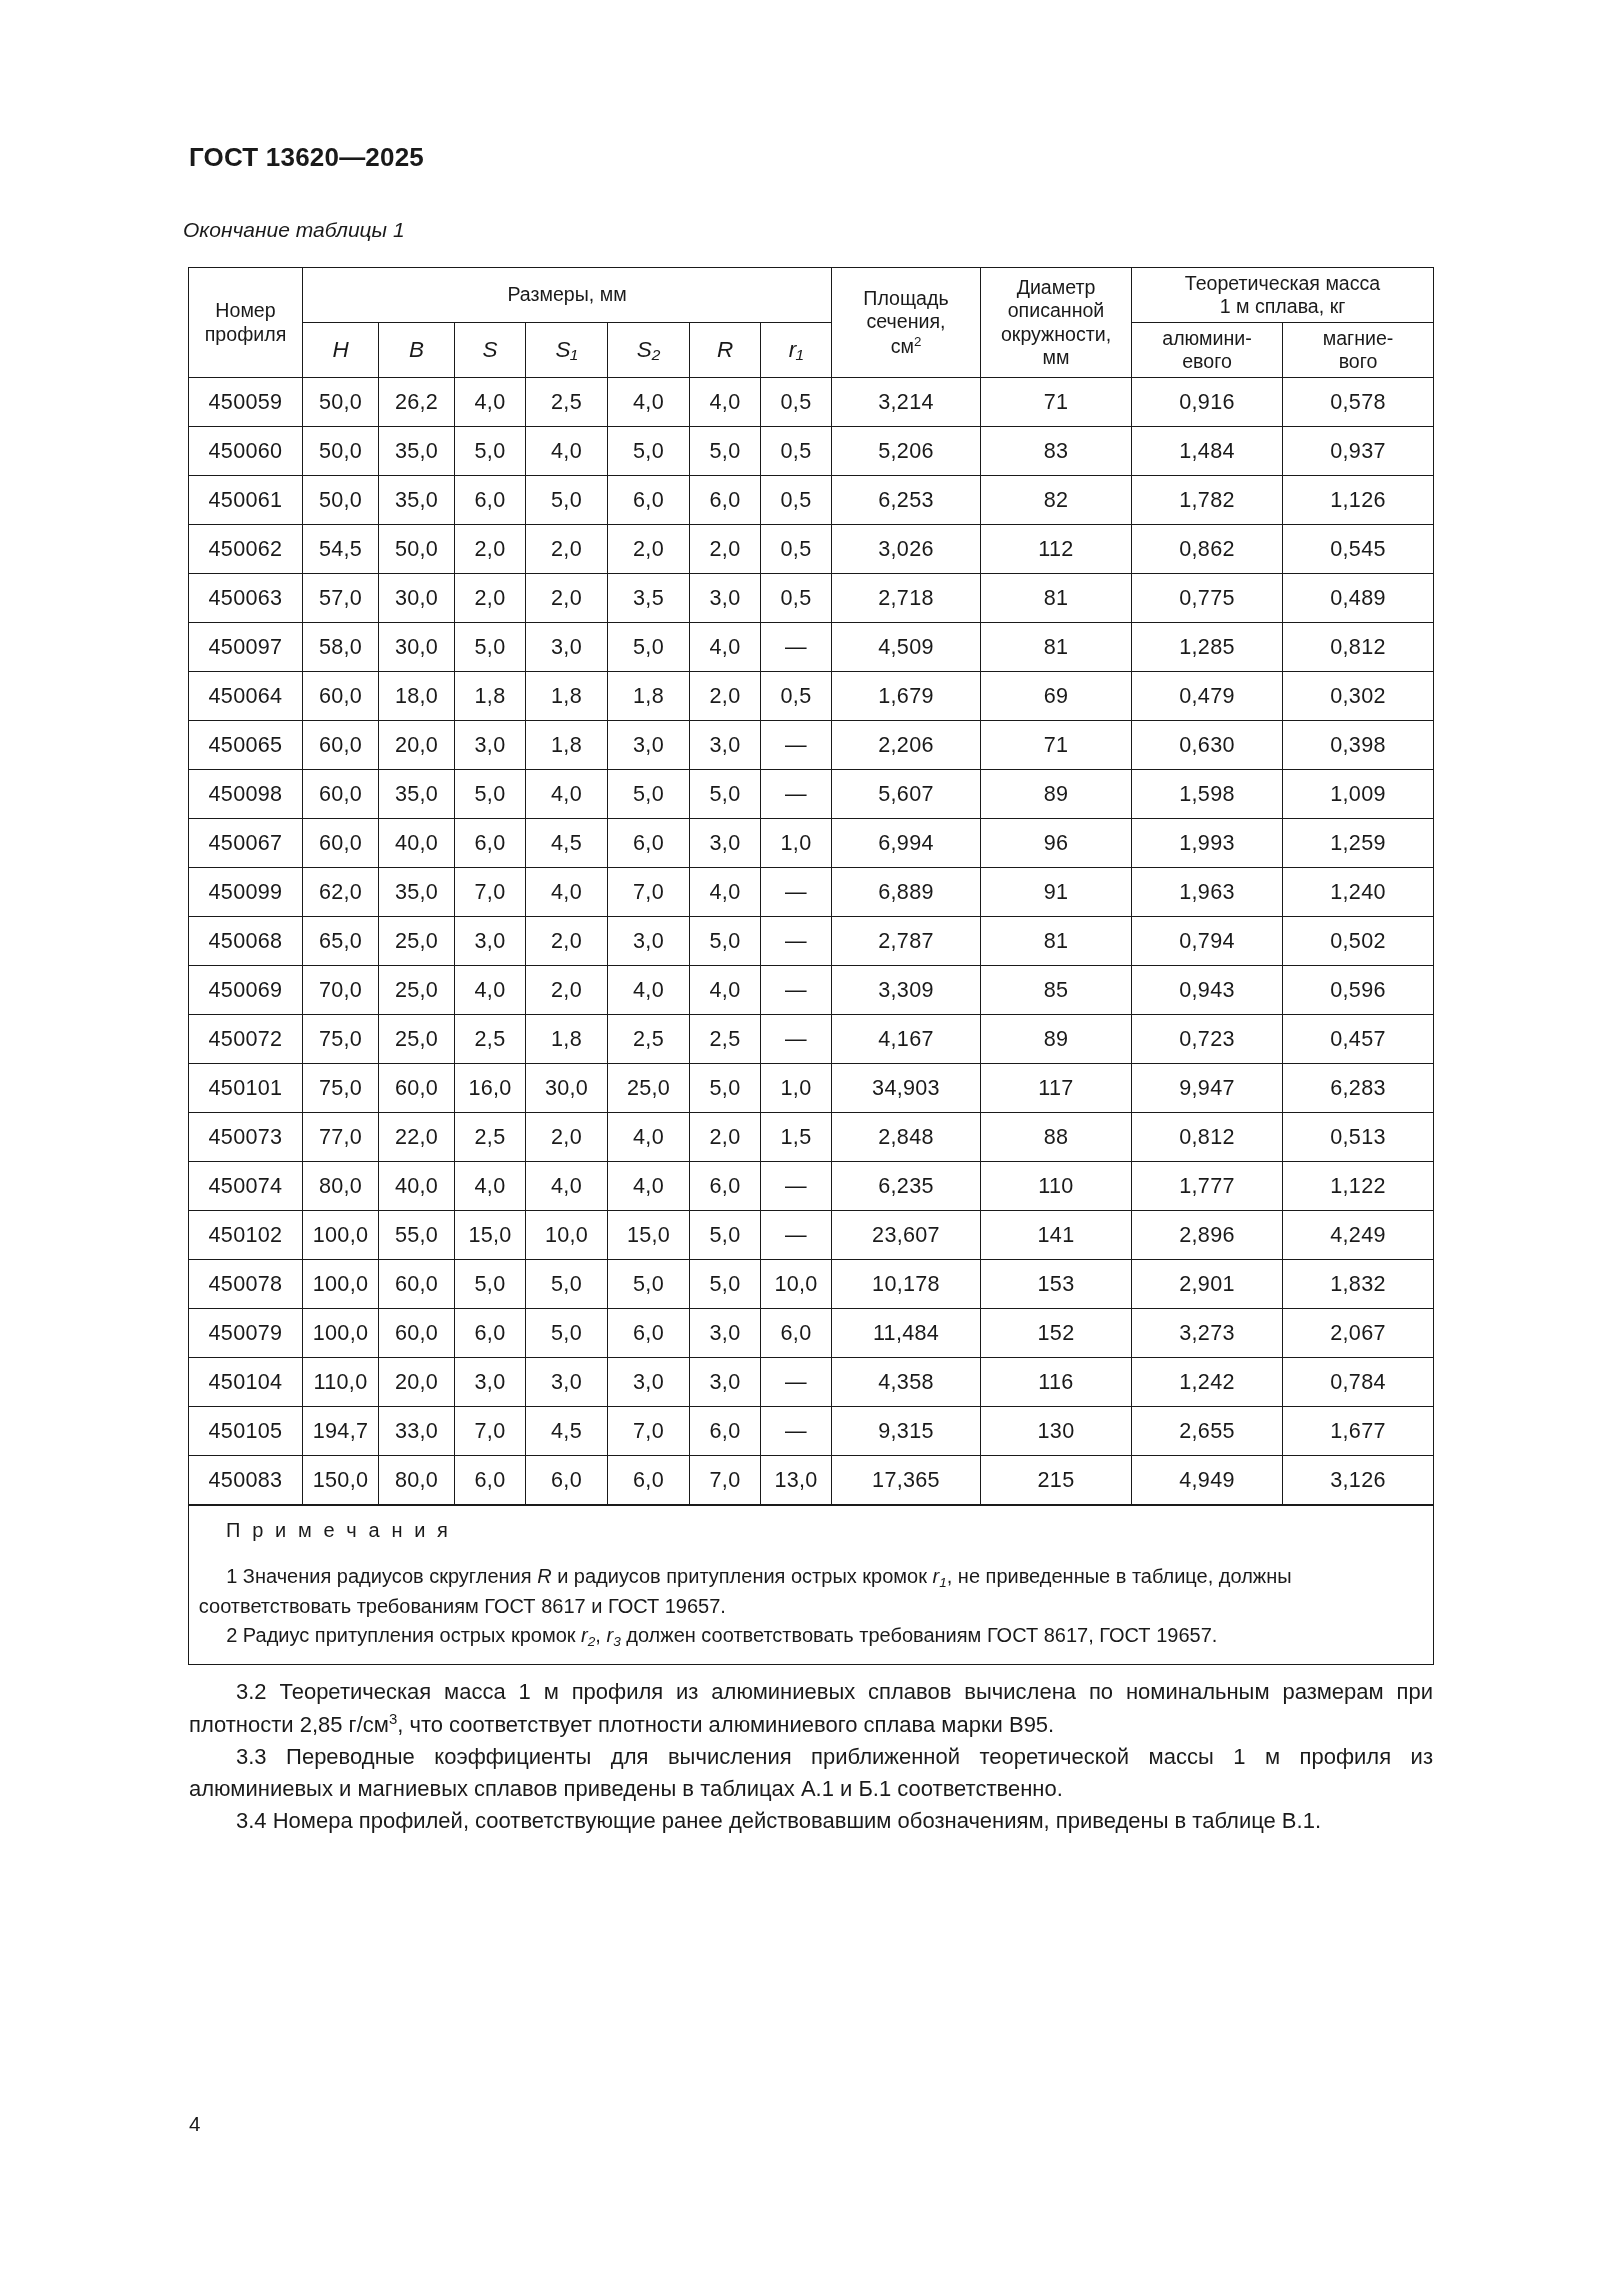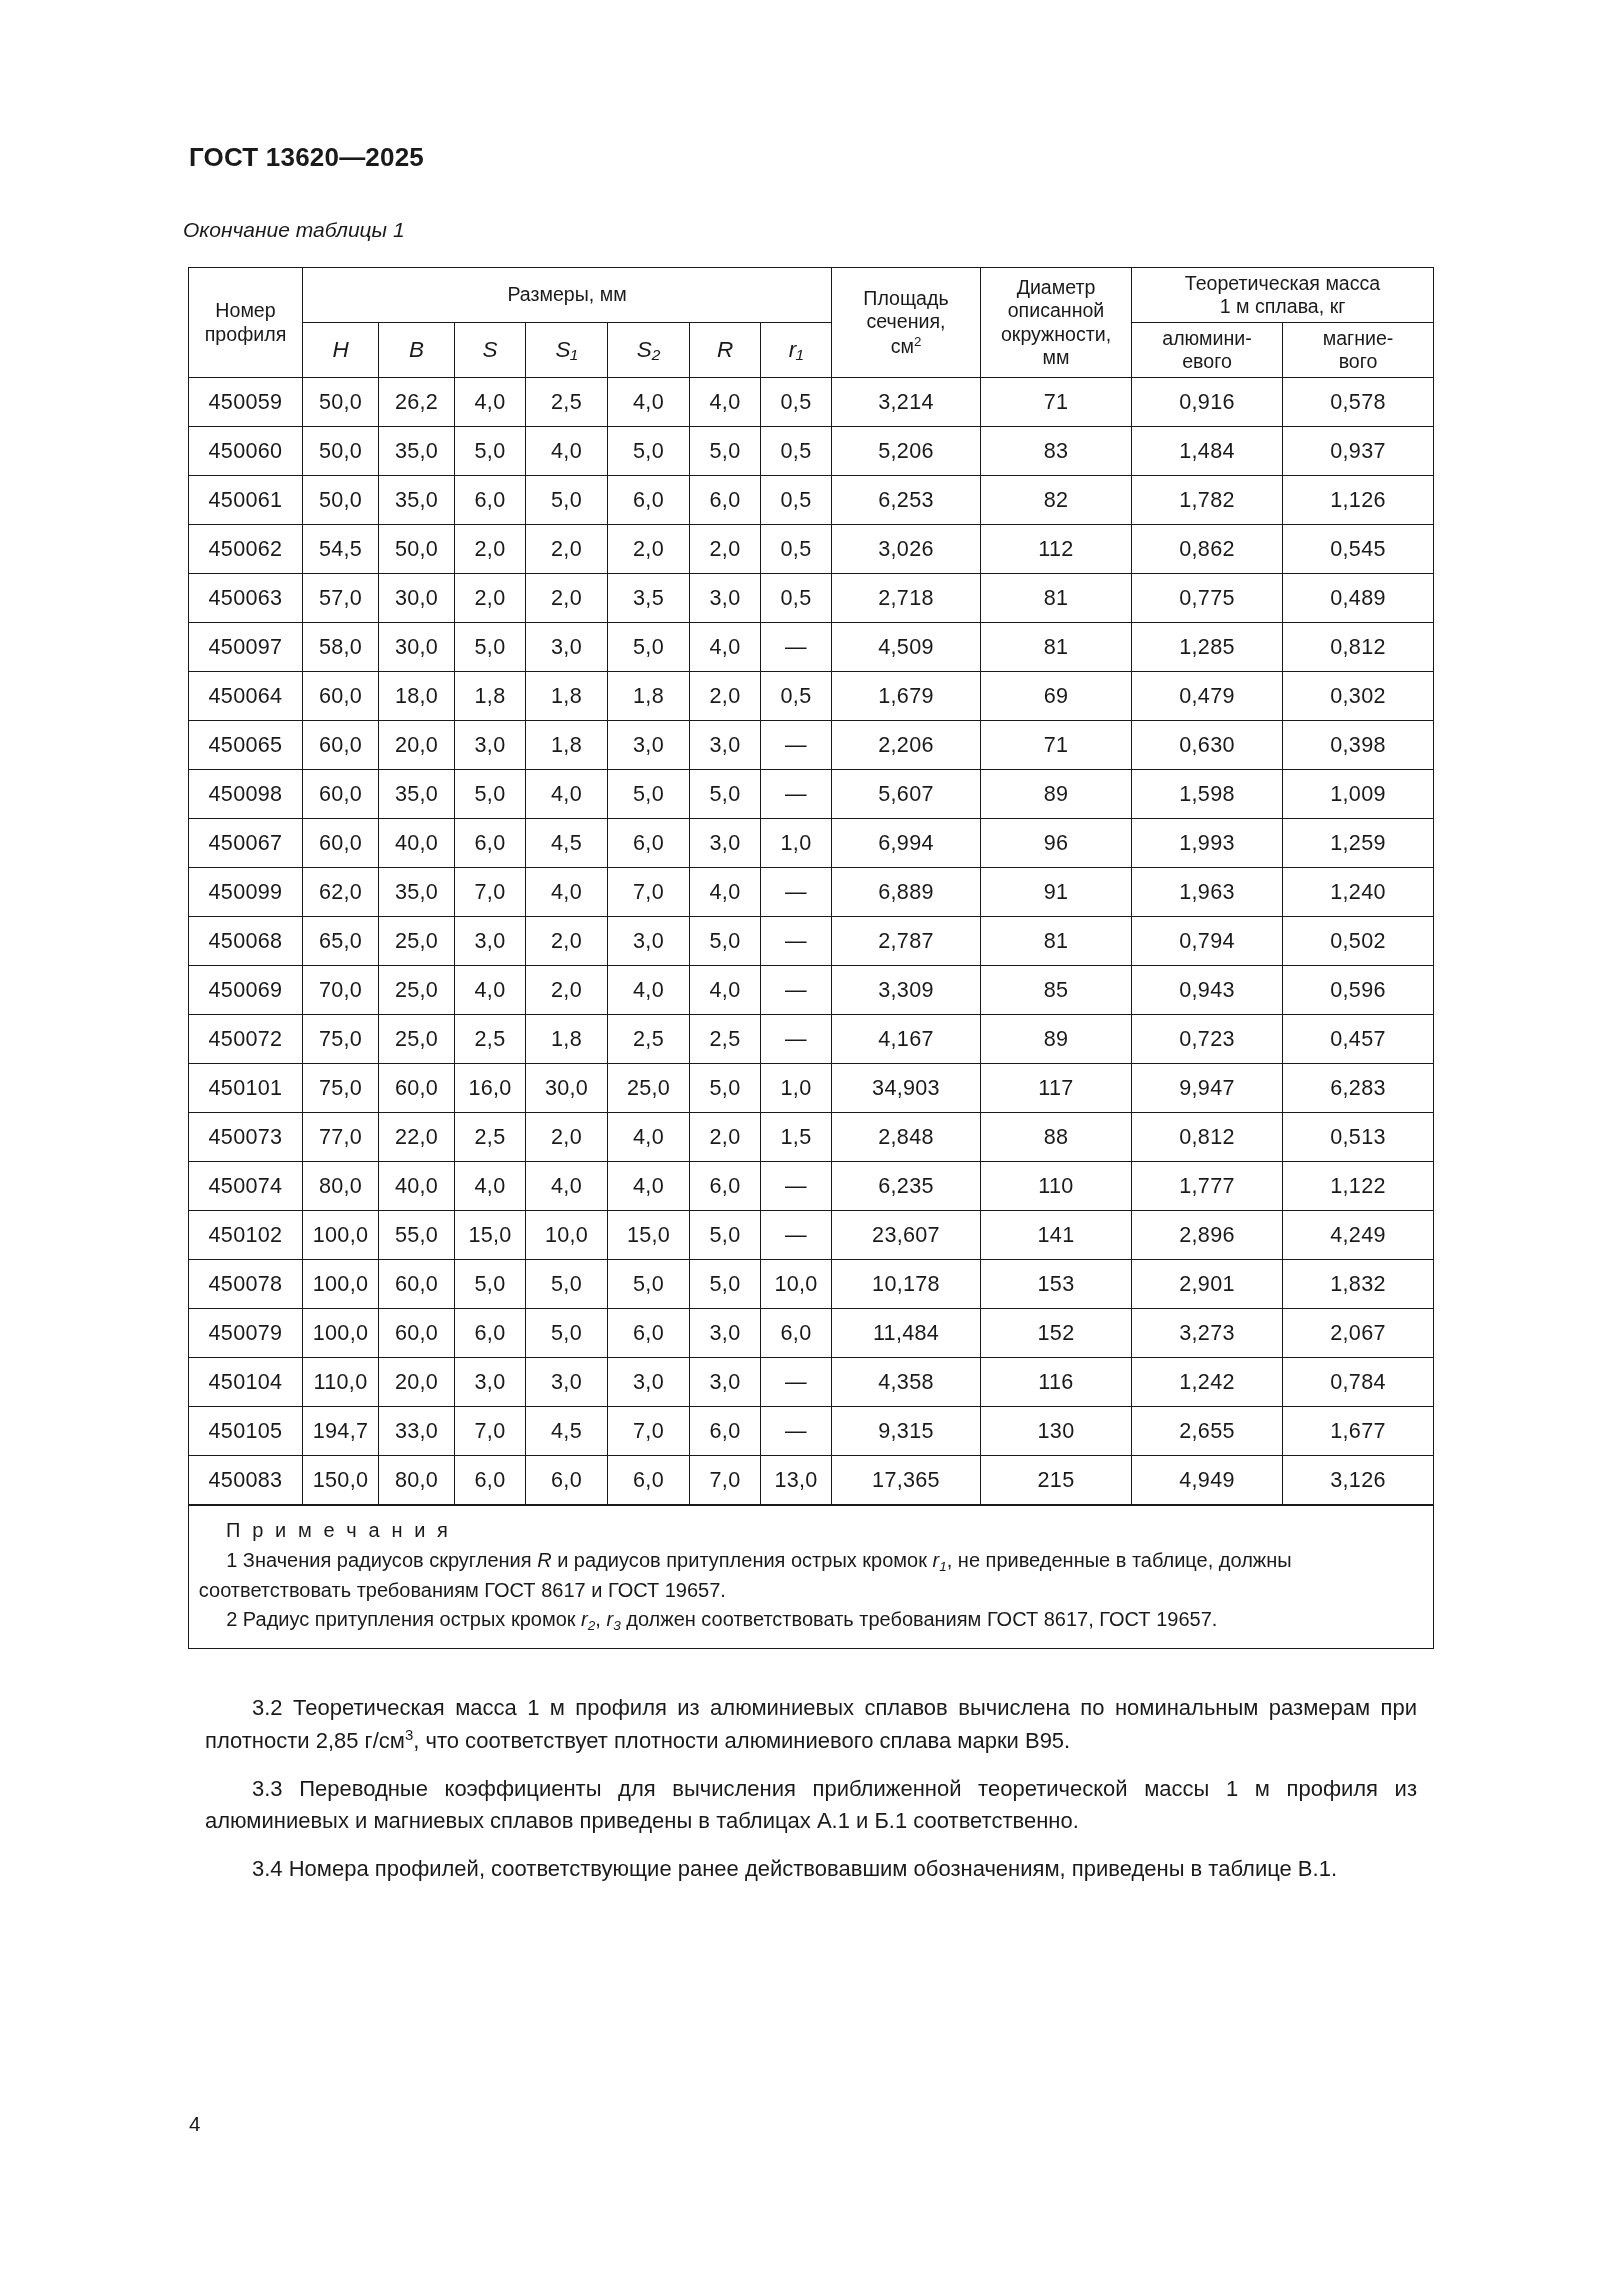--- a/index.html
+++ b/index.html
@@ -77,39 +77,39 @@
   .notes-cell {
     text-align: left !important;
     padding: 9.8px 0 13.7px 0 !important;
     font-size: 20px;
     line-height: 1.42;
     border-top-width: 2.4px !important;
   }
   .notes-title {
     padding-left: 37px;
     letter-spacing: 3.1px;
-    margin-bottom: 2px;
+    margin-bottom: 18px;
   }
   .notes-item {
     padding-left: 9.8px;
     text-indent: 27.4px;
   }
   .notes-item i { font-style: italic; }
   sub { font-size: 0.68em; vertical-align: -0.28em; font-style: italic;}
   sup { font-size: 0.68em; vertical-align: 0.52em; }
   .body-text {
     position: absolute;
     left: 189px;
     width: 1244px;
     font-size: 22px;
     line-height: 1.46;
     text-align: justify;
   }
   .body-text p {
-    margin: 16px;
+    margin: 0;
     text-indent: 47px;
   }
   .page-number {
     position: absolute;
     left: 189px;
     top: 2112px;
     font-size: 20.6px;
   }
 </style>
 </head>

